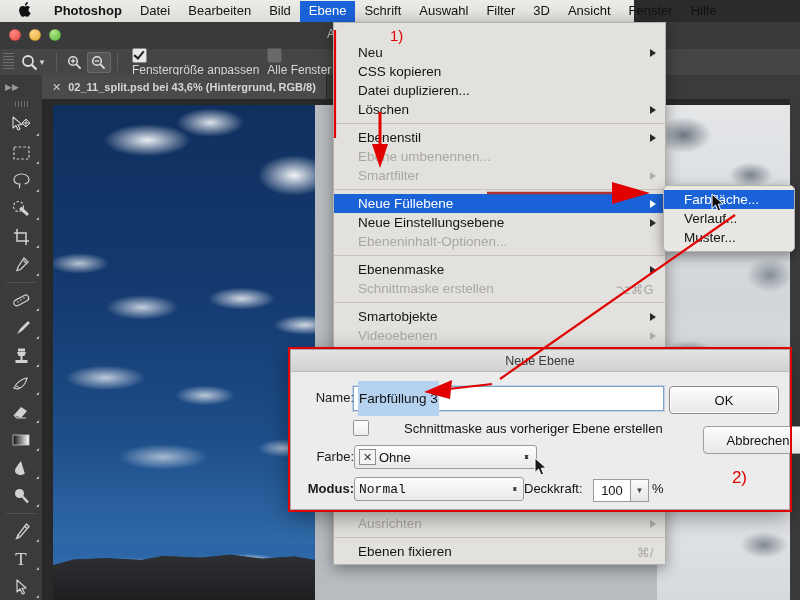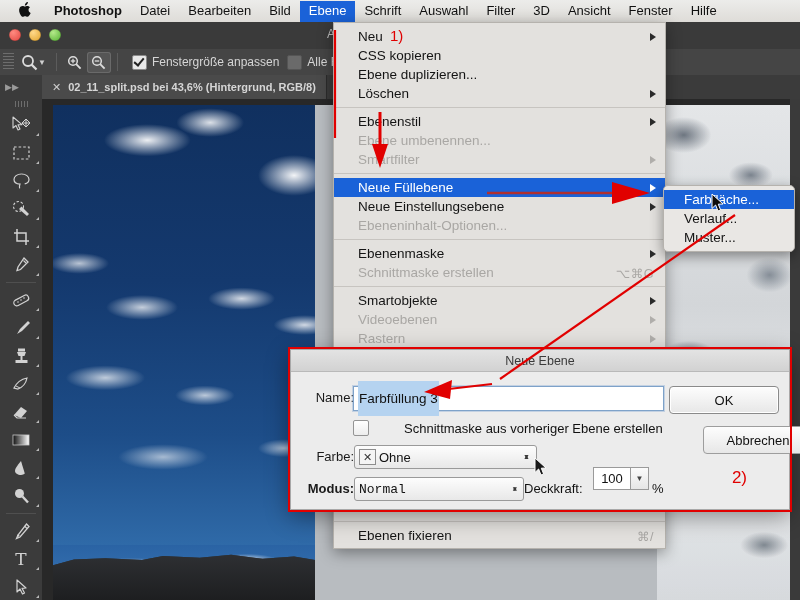--- a/index.html
+++ b/index.html
@@ -5,21 +5,21 @@
   html,body{margin:0;padding:0;background:#2b2b2b;}
   body{
     width:800px;height:600px;overflow:hidden;position:relative;
     font-family:"Liberation Sans", sans-serif;
     -webkit-font-smoothing:antialiased;
   }
   .app{position:absolute;inset:0;width:800px;height:600px;overflow:hidden;}
 
   
   .menubar{
-    position:absolute;left:0;top:0;width:800px;height:22px;
+    position:absolute;left:0;top:0;width:634px;height:22px;
     background:linear-gradient(#ececea,#dedcd8);
     border-bottom:1px solid #b4b1ab;
     display:flex;align-items:center;
     font-size:13px;color:#111;
   }
   .menubar .apple{padding:0 14px 0 18px;font-size:15px;line-height:1;position:relative;top:-1px;}
   .menubar .mi{padding:2px 9px 3px;line-height:16px;white-space:nowrap;}
   .menubar .mi.bold{font-weight:bold;}
   .menubar .mi.active{background:#1a62d8;color:#fff;}
 
@@ -34,21 +34,21 @@
   .win-title{position:absolute;left:0;top:5px;width:800px;text-align:center;color:#bdbdbd;font-size:12px;}
 
   
   .optbar{position:absolute;left:0;top:27px;width:800px;height:26px;background:#454545;border-bottom:1px solid #262626;display:flex;align-items:center;}
   .grip{width:11px;height:18px;margin-left:3px;background:repeating-linear-gradient(to bottom,#6d6d6d 0 1px,transparent 1px 3px);}
   .opt-tool{width:30px;height:22px;display:flex;align-items:center;justify-content:center;color:#d8d8d8;}
   .opt-caret{color:#cfcfcf;font-size:8px;margin-left:-6px;margin-right:4px;}
   .vdiv{width:1px;height:18px;background:#5c5c5c;margin:0 6px;}
   .zbtn{width:24px;height:21px;border-radius:3px;display:flex;align-items:center;justify-content:center;color:#dcdcdc;}
   .zbtn.on{background:#555;box-shadow:inset 0 0 0 1px #6a6a6a;}
-  .chkwrap{display:flex;color:#d6d6d6;font-size:12px;margin-left:8px;white-space:nowrap;}
+  .chkwrap{display:flex;color:#d6d6d6;font-size:12px;margin-left:8px;white-space:nowrap;flex-direction:column;}
   .chkbox{width:13px;height:13px;background:#e8e8e8;border:1px solid #8a8a8a;border-radius:2px;margin-right:5px;position:relative;}
   .chkbox.checked::after{content:"";position:absolute;left:3px;top:0px;width:4px;height:8px;border:solid #222;border-width:0 2px 2px 0;transform:rotate(40deg);}
   .chkbox.dark{background:#6a6a6a;border-color:#555;}
   .opt-btn{border:1px solid #6e6e6e;background:linear-gradient(#5a5a5a,#4a4a4a);color:#ddd;font-size:11px;padding:3px 8px;border-radius:3px;margin-left:8px;white-space:nowrap;}
 
   
   .tabbar{position:absolute;left:0;top:53px;width:800px;height:24px;background:#3b3b3b;border-bottom:1px solid #262626;}
   .doctab{position:absolute;left:42px;top:0;height:24px;background:#4a4a4a;display:flex;align-items:center;padding:0 10px;font-size:11px;font-weight:bold;color:#d6d6d6;white-space:nowrap;border-right:1px solid #2c2c2c;}
   .tab-x{margin-right:7px;font-size:11px;font-weight:normal;color:#cfcfcf;}
   .panel-arrow{position:absolute;left:0;top:0;width:42px;height:24px;background:#3b3b3b;color:#9a9a9a;font-size:9px;display:flex;align-items:center;padding-left:5px;}
@@ -103,21 +103,21 @@
       filter:contrast(1.05);
   }
   .docgap{position:absolute;left:262px;top:0;width:342px;height:500px;background:#b8bcc0;}
 
   
   .dropdown{
     position:absolute;left:333px;top:22px;width:331px;
     background:#e3e1de;border:1px solid #b5b2ad;
     box-shadow:0 4px 14px rgba(0,0,0,.38);
     font-size:13.5px;color:#141414;
-    padding:4px 0 3px;
+    padding:20px 0 3px;
   }
   .ditem{height:19px;display:flex;align-items:center;padding:0 10px 0 24px;position:relative;white-space:nowrap;}
   .ditem.dim{color:#a9a7a4;}
   .ditem.sel{background:#1a62d8;color:#fff;}
   .ditem .sub{position:absolute;right:9px;top:50%;transform:translateY(-50%);width:0;height:0;border-top:4.5px solid transparent;border-bottom:4.5px solid transparent;border-left:6px solid #2a2a2a;}
   .ditem.dim .sub{border-left-color:#b0aeab;}
   .ditem.sel .sub{border-left-color:#fff;}
   .ditem .shortcut{position:absolute;right:11px;top:50%;transform:translateY(-50%);color:#a9a7a4;font-size:12.5px;letter-spacing:.5px;}
   .dsep{height:1px;background:#c7c4c0;margin:4px 0;}
 
@@ -397,21 +397,21 @@
 
   <div class="dropdown">
     <div class="ditem">
         <span>Neu</span>
         <i class="sub"></i>
       </div>
     <div class="ditem">
         <span>CSS kopieren</span>
       </div>
     <div class="ditem">
-        <span>Ebene duplizieren...</span>
+        <span>Datei duplizieren...</span>
       </div>
     <div class="ditem">
         <span>Löschen</span>
         <i class="sub"></i>
       </div>
     <div class="dsep"></div>
     <div class="ditem">
         <span>Ebenenstil</span>
         <i class="sub"></i>
       </div>
@@ -528,21 +528,21 @@
         <span class="lbl">Modus:</span>
       </div>
       <div class="selbox" style="position:absolute;left:63px;top:105px;width:160px;font-family:Liberation Mono, monospace;">
         <span>Normal</span>
         <span class="arrows">▲<br>▼</span>
       </div>
 
       <div class="row" style="left:233px;top:109px;">
         <span>Deckkraft:</span>
       </div>
-      <div style="position:absolute;left:302px;top:95px;display:flex;">
+      <div style="position:absolute;left:302px;top:107px;display:flex;">
         <span class="numbox">100</span>
         <span class="numstep">▼</span>
       </div>
       <div class="row" style="left:361px;top:109px;">
         <span>%</span>
       </div>
 
       <div class="dbtn primary" style="position:absolute;left:378px;top:14px;">OK</div>
       <div class="dbtn" style="position:absolute;left:378px;top:54px;margin-left:34px;">Abbrechen</div>
 

